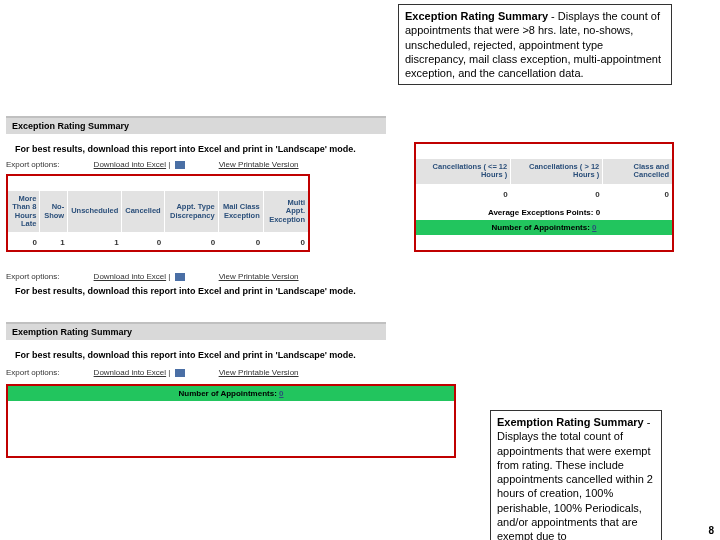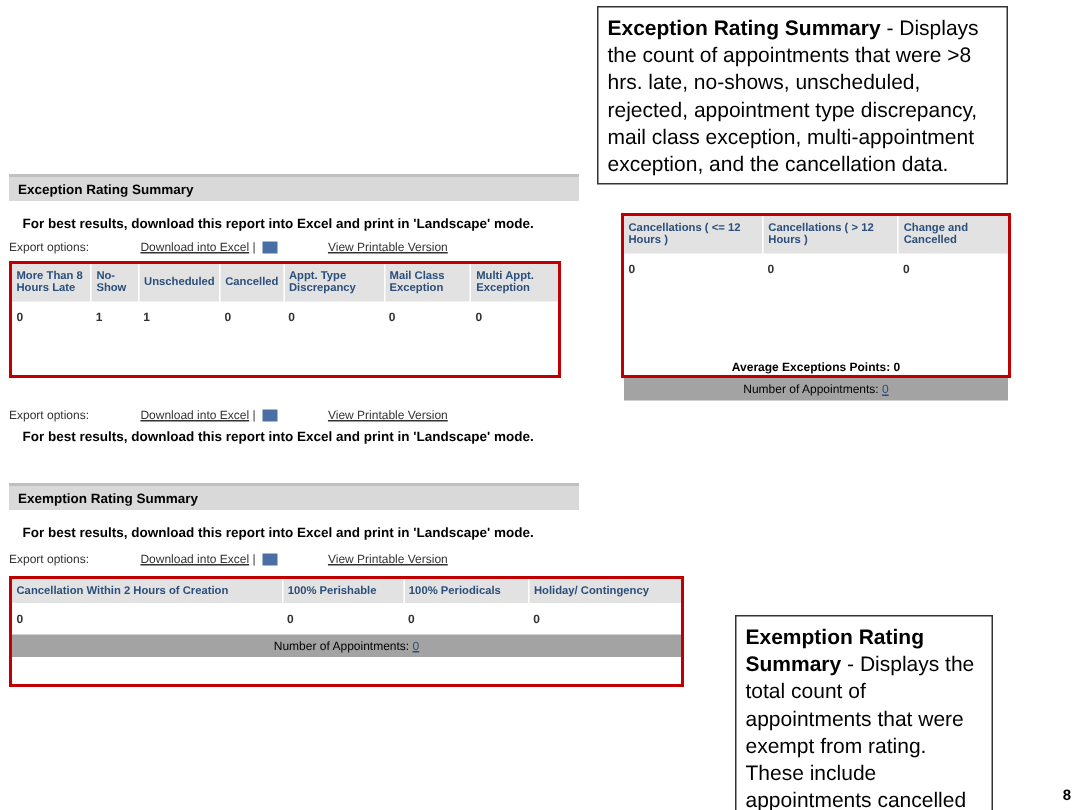--- a/index.html
+++ b/index.html
@@ -9,21 +9,21 @@
     font-family: Arial, sans-serif;
     font-size: 10px;
     background: #fff;
     position: relative;
     overflow: hidden;
   }
   .callout {
     position: absolute;
     border: 1px solid #333;
     padding: 4px 6px;
-    font-size: 14px;
+    font-size: 11px;
     line-height: 1.3;
     background: #fff;
   }
   .callout-top { top: 4px; left: 398px; width: 274px; }
   .callout-bottom { top: 410px; left: 490px; width: 172px; }
   .callout b { font-weight: bold; }
 
   .ribbon {
     position: absolute;
     left: 6px;
@@ -63,29 +63,30 @@
     background: #4a6fa5;
     vertical-align: middle;
     margin: 0 2px;
   }
 
   .panel {
     position: absolute;
     border: 2px solid #c00000;
     background: #fff;
   }
-  .panel-left { top: 174px; left: 6px; width: 368px; height: 78px; }
+  .panel-left { top: 174px; left: 6px; width: 304px; height: 78px; }
   .panel-right { top: 142px; left: 414px; width: 260px; height: 110px; }
   .panel-bottom { top: 384px; left: 6px; width: 450px; height: 74px; }
 
   table {
     width: 100%;
     border-collapse: collapse;
     font-size: 8px;
-    text-align: left;
+    text-align: right;
+    margin-top: 15px;
   }
   thead th {
     background: #e2e2e2;
     color: #2b4f7a;
     font-weight: bold;
     padding: 4px 3px;
     font-size: 7.5px;
     line-height: 1.1;
     border-right: 1px solid #fff;
   }
@@ -93,26 +94,25 @@
   tbody td {
     padding: 6px 3px;
     font-weight: bold;
     color: #333;
   }
   .avg-line {
     text-align: center;
     font-weight: bold;
     font-size: 8px;
     padding: 3px 0;
-    margin-top: 47px;
   }
   .footer-bar {
-    background: #a3a3a3;
+    background: #22c55e;
     padding: 3px 4px;
-    font-weight: normal;
+    font-weight: bold;
     font-size: 8px;
     text-align: center;
   }
   .footer-bar .u { text-decoration: underline; color:#2b4f7a; }
 
   .pagenum {
     position: absolute;
     bottom: 4px;
     right: 6px;
     font-size: 10px;
@@ -178,56 +178,38 @@
       </tbody>
   </table>
 </div>
 
 <div class="panel panel-right">
   <table>
     <thead>
         <tr>
       <th>Cancellations ( &lt;= 12 Hours )</th>
       <th>Cancellations ( &gt; 12 Hours )</th>
-      <th>Change and Cancelled</th>
+      <th>Class and Cancelled</th>
     </tr>
       </thead>
     <tbody>
         <tr>
       <td>0</td>
       <td>0</td>
       <td>0</td>
     </tr>
       </tbody>
   </table>
   <div class="avg-line">Average Exceptions Points: 0</div>
   <div class="footer-bar">
     <span>Number of Appointments:</span>
     <span class="u">0</span>
   </div>
 </div>
 
 <div class="panel panel-bottom">
-  <table>
-    <thead>
-        <tr>
-      <th>Cancellation Within 2 Hours of Creation</th>
-      <th>100% Perishable</th>
-      <th>100% Periodicals</th>
-      <th>Holiday/ Contingency</th>
-    </tr>
-      </thead>
-    <tbody>
-        <tr>
-      <td>0</td>
-      <td>0</td>
-      <td>0</td>
-      <td>0</td>
-    </tr>
-      </tbody>
-  </table>
   <div class="footer-bar">
     <span>Number of Appointments:</span>
     <span class="u">0</span>
   </div>
 </div>
 
 <div class="pagenum">8</div>
 
 </body></html>

